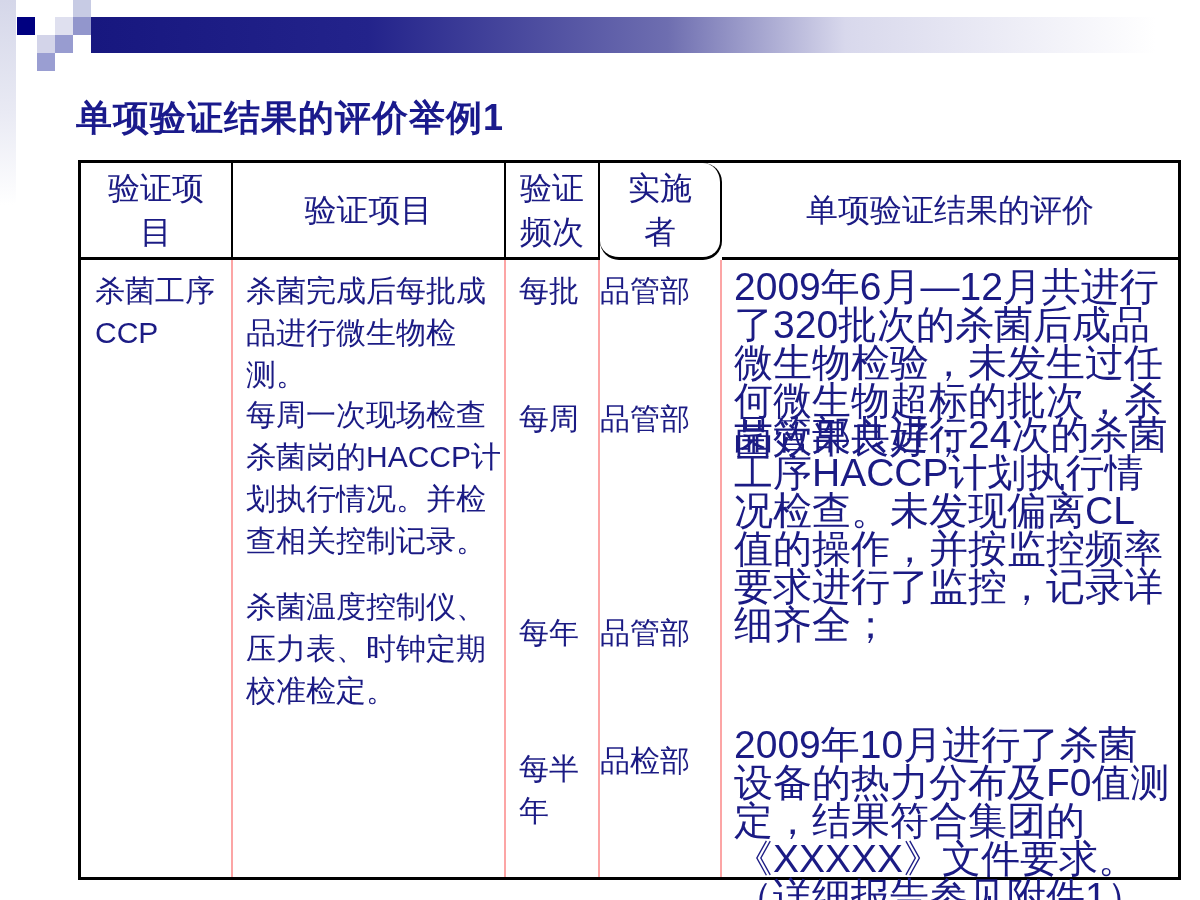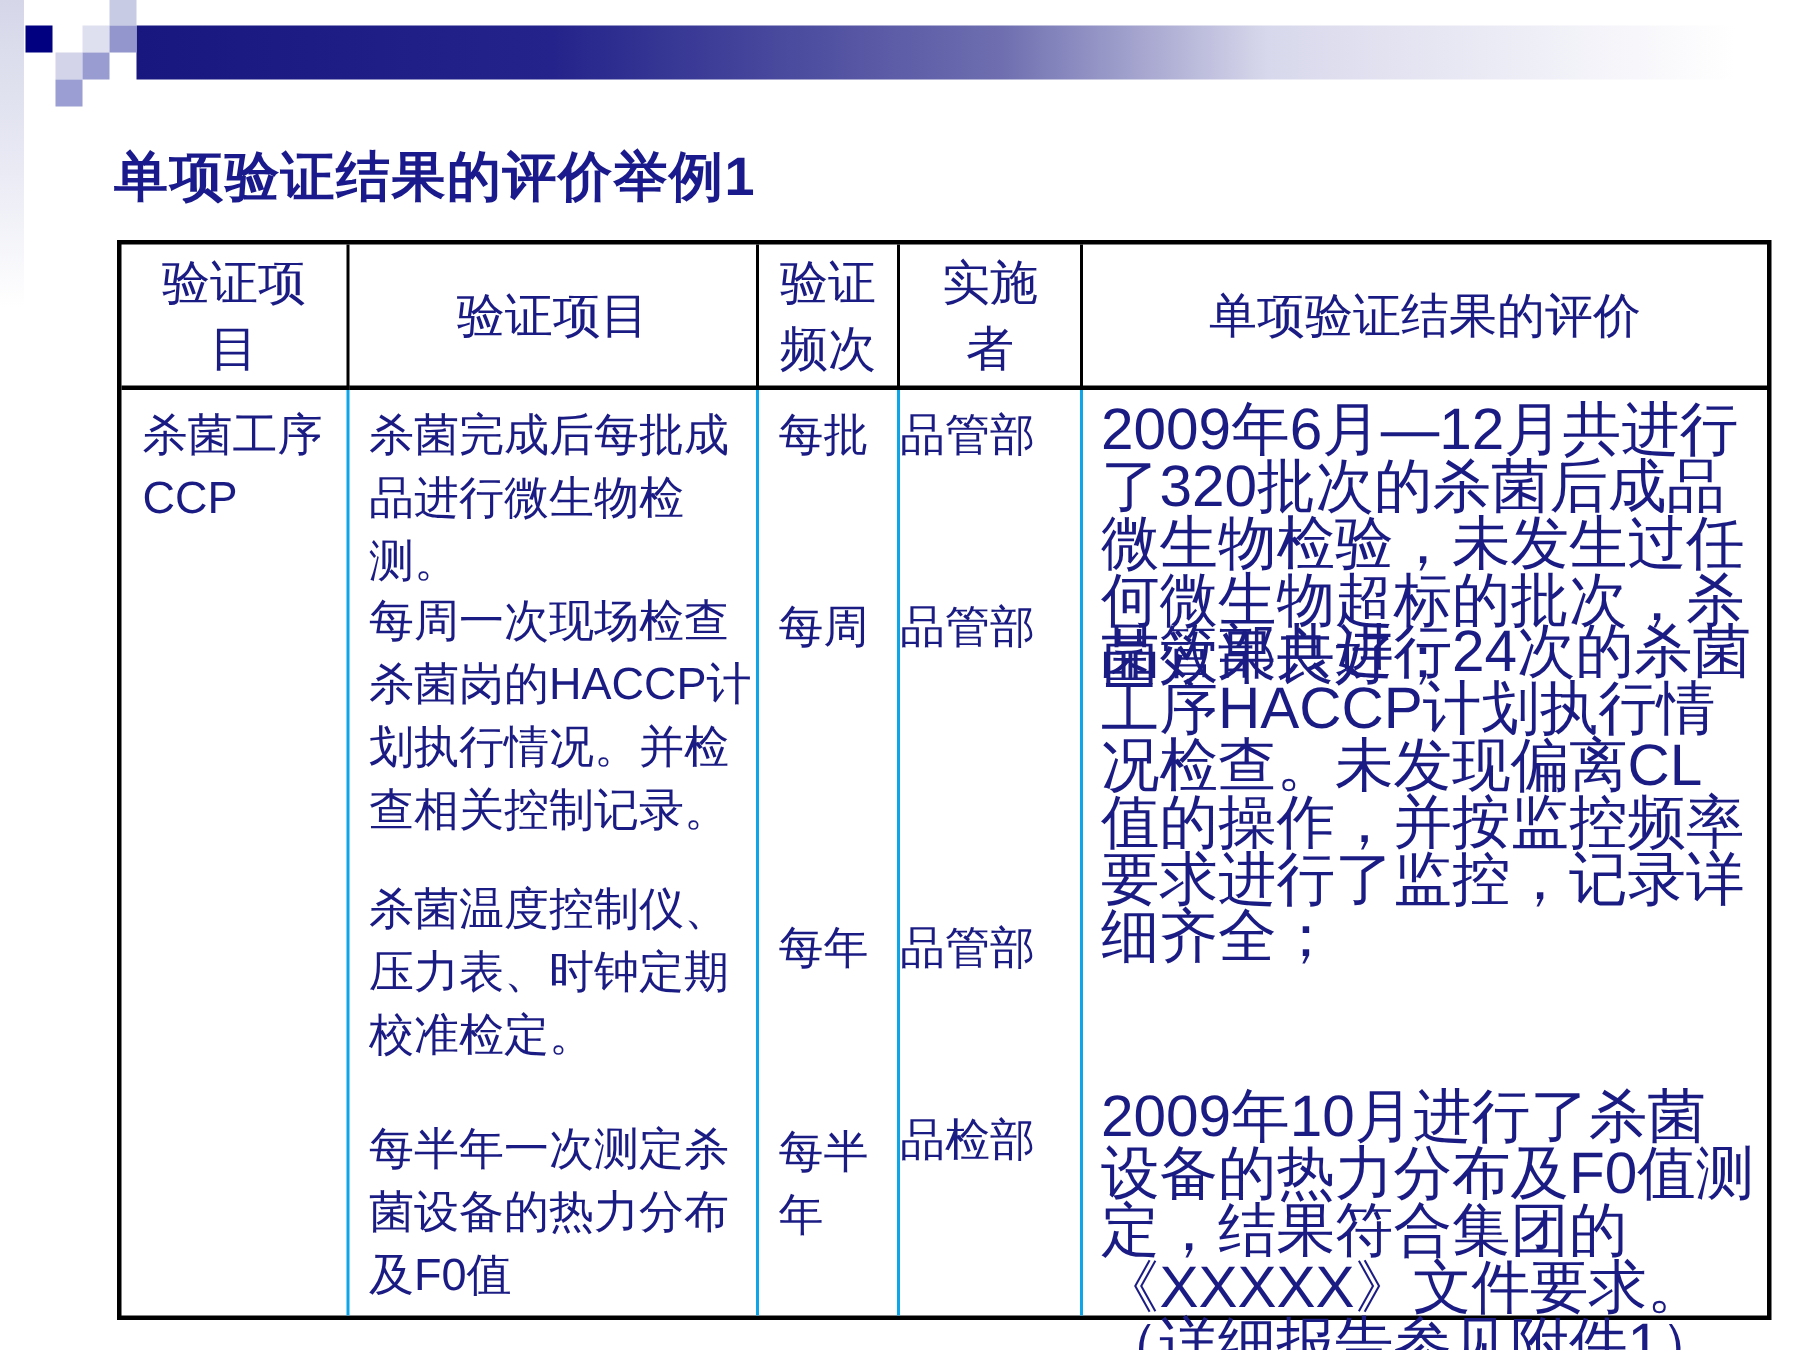--- a/index.html
+++ b/index.html
@@ -44,25 +44,25 @@
     grid-template-rows:97px 1fr;
     color:#1b1b84;
   }
   .hcell{
     box-sizing:border-box;
     border-right:2px solid #000000;border-bottom:3px solid #000000;
     display:flex;align-items:center;justify-content:center;
     text-align:center;font-size:32px;line-height:44px;
   }
   .hcell.h1{padding:0 20px;}
-  .hcell.h4{padding:0 16px;}
+  .hcell.h4{padding:0 16px;border-radius:19px;}
   .hcell.last{border-right:none;}
   .bcell{
     position:relative;box-sizing:border-box;
-    border-right:2px solid #0ea5e9;
+    border-right:2px solid #fca5a5;
     font-size:30px;
   }
   .bcell.last{border-right:none;}
 
   .blk{position:absolute;left:12px;right:4px;line-height:42px;}
   .proj-blk{top:10px;left:14px;}
   .m-blk{left:13px;right:2px;}
   .m0{top:10px}.m1{top:134px}.m2{top:326px}.m3{top:486px}
   .f-blk{left:13px;right:2px;}
   .f0{top:10px}.f1{top:138px}.f2{top:352px}.f3{top:488px}
@@ -97,21 +97,20 @@
     <div class="hcell last">单项验证结果的评价</div>
 
     <div class="bcell">
       <div class="blk proj-blk">杀菌工序CCP</div>
     </div>
 
     <div class="bcell">
       <div class="blk m-blk m0">杀菌完成后每批成品进行微生物检测。</div>
       <div class="blk m-blk m1">每周一次现场检查杀菌岗的HACCP计划执行情况。并检查相关控制记录。</div>
       <div class="blk m-blk m2">杀菌温度控制仪、压力表、时钟定期校准检定。</div>
-      <div class="blk m-blk m3">每半年一次测定杀菌设备的热力分布及F0值</div>
     </div>
 
     <div class="bcell">
       <div class="blk f-blk f0">每批</div>
       <div class="blk f-blk f1">每周</div>
       <div class="blk f-blk f2">每年</div>
       <div class="blk f-blk f3">每半年</div>
     </div>
 
     <div class="bcell">

